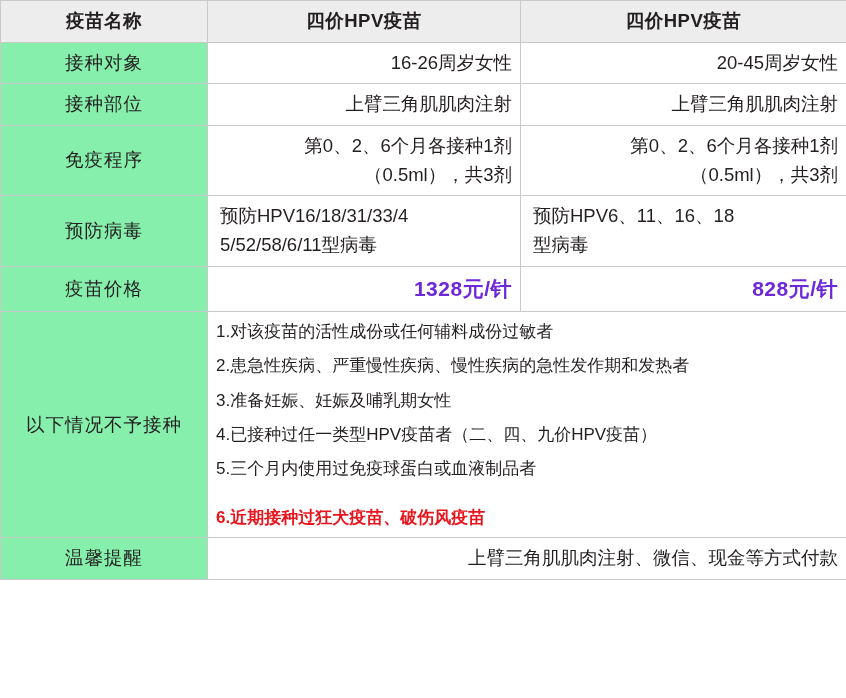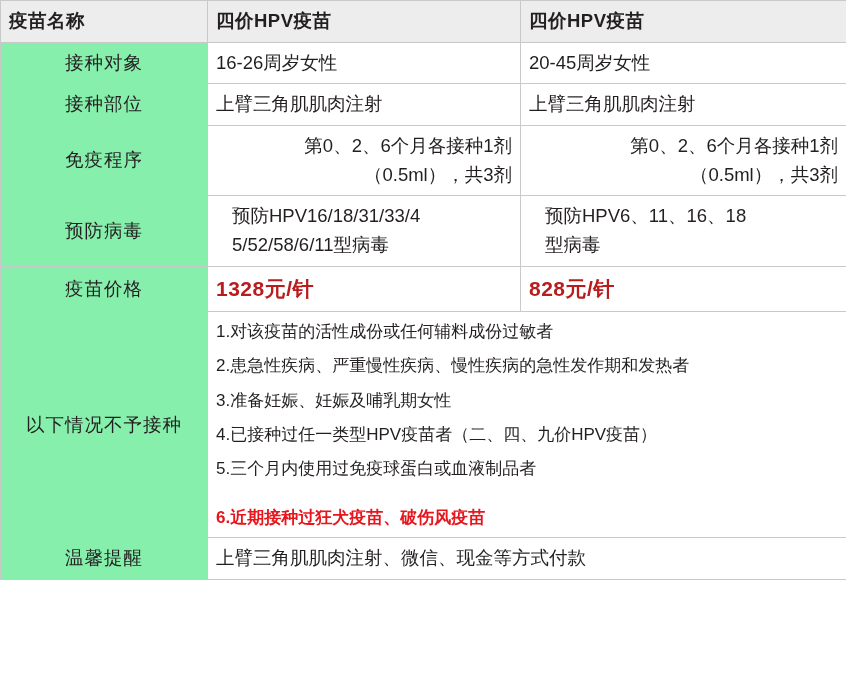--- a/index.html
+++ b/index.html
@@ -31,38 +31,38 @@
   col.c-nine  { width: 313px; }
   col.c-four  { width: 326px; }
 
   .label-cell {
     background: #86efac;
     text-align: center;
     letter-spacing: 1px;
   }
   .header-cell {
     background: #ededed;
-    text-align: left;
+    text-align: center;
     font-weight: bold;
     font-size: 20px;
     letter-spacing: 0.5px;
   }
   .value-cell {
     background: #ffffff;
-    text-align: left;
+    text-align: right;
   }
   .value-cell.multiline {
     text-align: right;
   }
   .value-cell.left-align {
     text-align: left;
-    padding-left: 24px;
+    padding-left: 12px;
   }
   .price {
-    color: #b91c1c;
+    color: #6d28d9;
     font-weight: bold;
     font-size: 21px;
     letter-spacing: 0.5px;
   }
   .contra-cell {
     background: #ffffff;
     text-align: left;
     padding: 10px 10px 10px 12px;
   }
   .contra-item {

